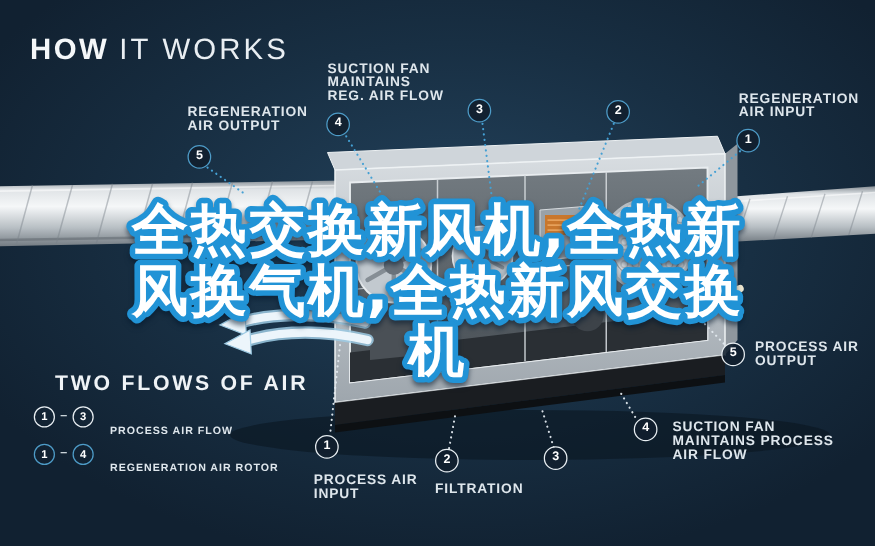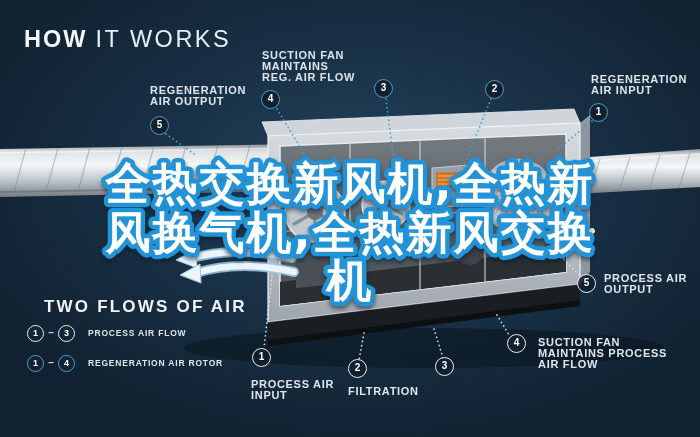--- a/index.html
+++ b/index.html
@@ -21,21 +21,21 @@
     color:#fff;font-size:10px;font-weight:700;line-height:16px;text-align:center;}
   .co-circle.white{border-color:#E8EEF2;}
   .lg-title{position:absolute;left:44px;top:297px;font-size:17px;font-weight:700;
     letter-spacing:2.2px;color:#EFF3F6;white-space:nowrap;}
   .lg-circle{position:absolute;width:17px;height:17px;border-radius:50%;
     box-sizing:border-box;border:1.5px solid #E8EEF2;background:transparent;
     color:#fff;font-size:9px;font-weight:700;line-height:14px;text-align:center;}
   .lg-circle.blue{border-color:#4E9CC8;}
   .lg-dash{position:absolute;color:#CFD8DE;font-size:10px;font-weight:700;width:14px;text-align:center;}
   .lg-label{position:absolute;left:88px;font-size:8.5px;font-weight:700;
-    letter-spacing:.8px;color:#DEE6EC;white-space:nowrap;}
+    letter-spacing:.8px;color:#DEE6EC;white-space:nowrap;margin-top:11px;}
   .hl-text{font-family:"DejaVu Sans","Liberation Sans",sans-serif;font-weight:700;
     paint-order:stroke fill;stroke:#2193D6;stroke-width:9px;stroke-linejoin:round;fill:#FFFFFF;}
 </style>
 </head>
 <body>
 
 <div class="stage">
 
   <svg class="illus" width="700" height="437" viewBox="0 0 700 437">
     <defs>

